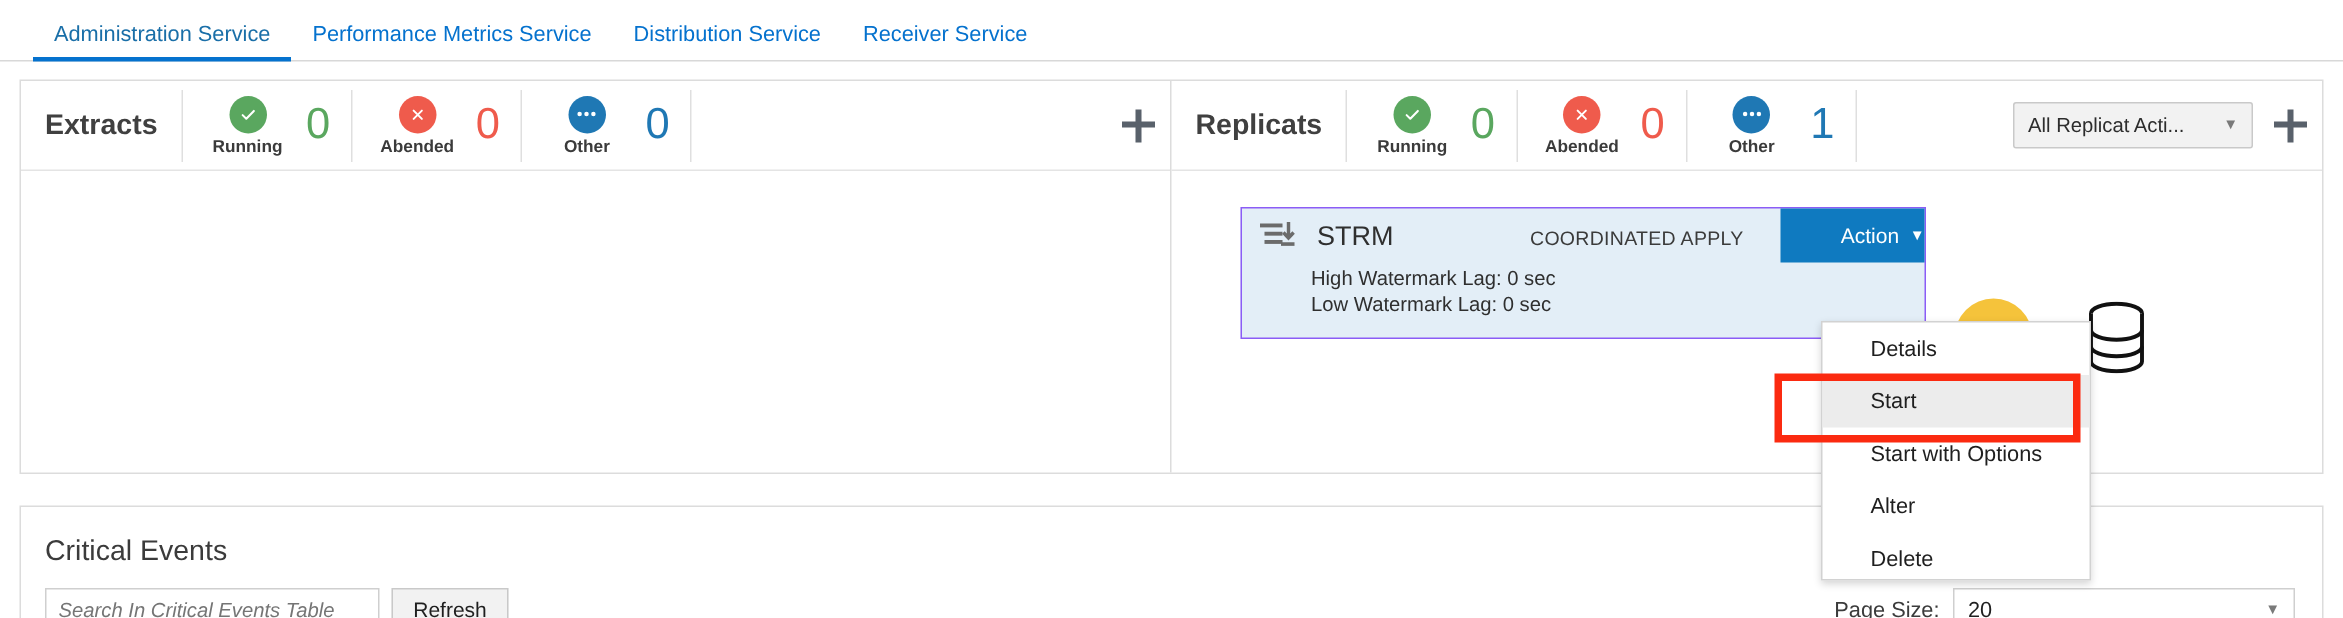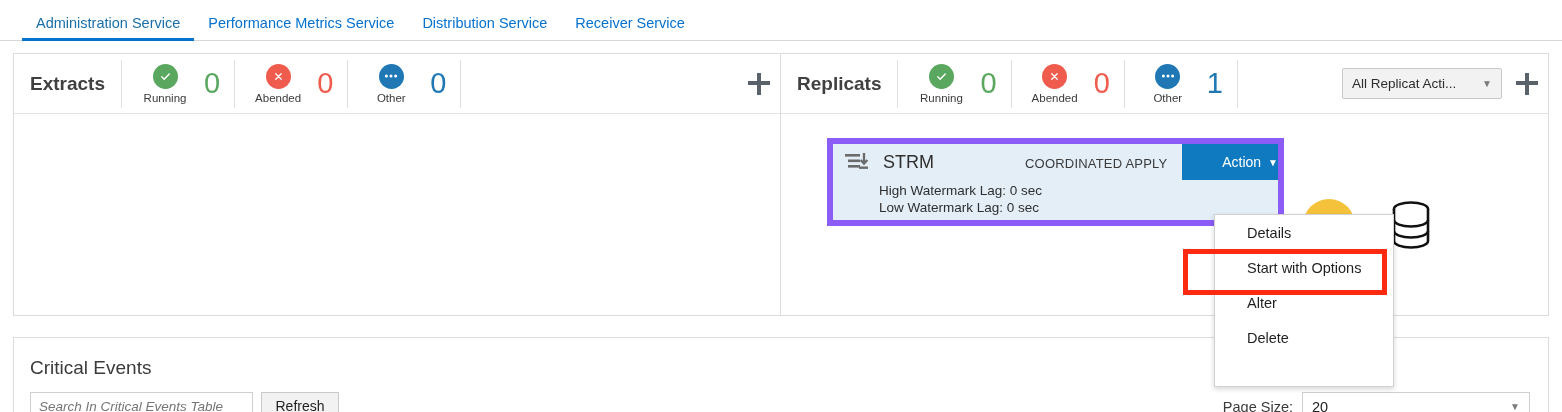--- a/index.html
+++ b/index.html
@@ -51,21 +51,21 @@
   .stat-ic { display: flex; flex-direction: column; align-items: center; width: 58px; }
   .badge {
     width: 25px; height: 25px; border-radius: 50%; display: flex;
     align-items: center; justify-content: center; color: #fff;
     font-size: 14px; line-height: 1; margin-bottom: 3px;
   }
   .badge.run { background: #5aa75f; }
   .badge.ab  { background: #ef5b4c; }
   .badge.oth { background: #1f78b4; }
   .badge svg { display: block; }
-  .stat-lbl { font-size: 11.5px; font-weight: normal; color: #3b3b3b; }
+  .stat-lbl { font-size: 11.5px; font-weight: bold; color: #3b3b3b; }
   .stat-num { font-size: 29px; font-weight: 300; margin-left: 10px; line-height: 1; }
   .num-run { color: #5aa75f; }
   .num-ab  { color: #ef5b4c; }
   .num-oth { color: #1f78b4; }
 
   .head-right { margin-left: auto; display: flex; align-items: center; gap: 14px; }
   .dropdown {
     background: #f2f2f2; border: 1px solid #c9c9c9; border-radius: 2px;
     height: 31px; width: 160px; display: flex; align-items: center;
     padding: 0 9px; font-size: 13.5px; color: #2d2d2d; cursor: pointer;
@@ -78,21 +78,21 @@
     content: ""; position: absolute; background: #59616b;
   }
   .plus::before { left: 0; top: 8.5px; width: 22px; height: 4px; }
   .plus::after  { top: 0; left: 8.5px; height: 22px; width: 4px; }
 
   .sec-body { position: relative; height: 202px; }
 
   
   .card {
     position: absolute; left: 46px; top: 24px; width: 457px; height: 88px;
-    background: #e3eef7; border: 6px solid #8b5cf6;
+    background: #e3eef7; border: 1px solid #8b5cf6;
   }
   .card-top { display: flex; align-items: center; height: 36px; padding-left: 12px; }
   .card-icon { width: 24px; height: 20px; flex: none; }
   .card-name { font-size: 18px; color: #2f2f2f; margin-left: 14px; }
   .card-type {
     font-size: 13px; color: #3b3b3b; letter-spacing: .2px;
     position: absolute; left: 192px; top: 12px; white-space: nowrap;
   }
   .action-btn {
     position: absolute; right: 0; top: 0; width: 96px; height: 36px;
@@ -319,19 +319,20 @@
       <span class="pagesize-lbl">Page Size:</span>
       <div class="pagesize-sel">
         <span>20</span>
         <span class="caret">▼</span>
       </div>
     </div>
   </div>
 
   <div class="menu">
     <div class="menu-item">Details</div>
+    <div class="menu-item highlighted">Start</div>
     <div class="menu-item">Start with Options</div>
     <div class="menu-item">Alter</div>
     <div class="menu-item">Delete</div>
   </div>
   <div class="menu-annot"></div>
 
 </div>
 
 </body></html>

